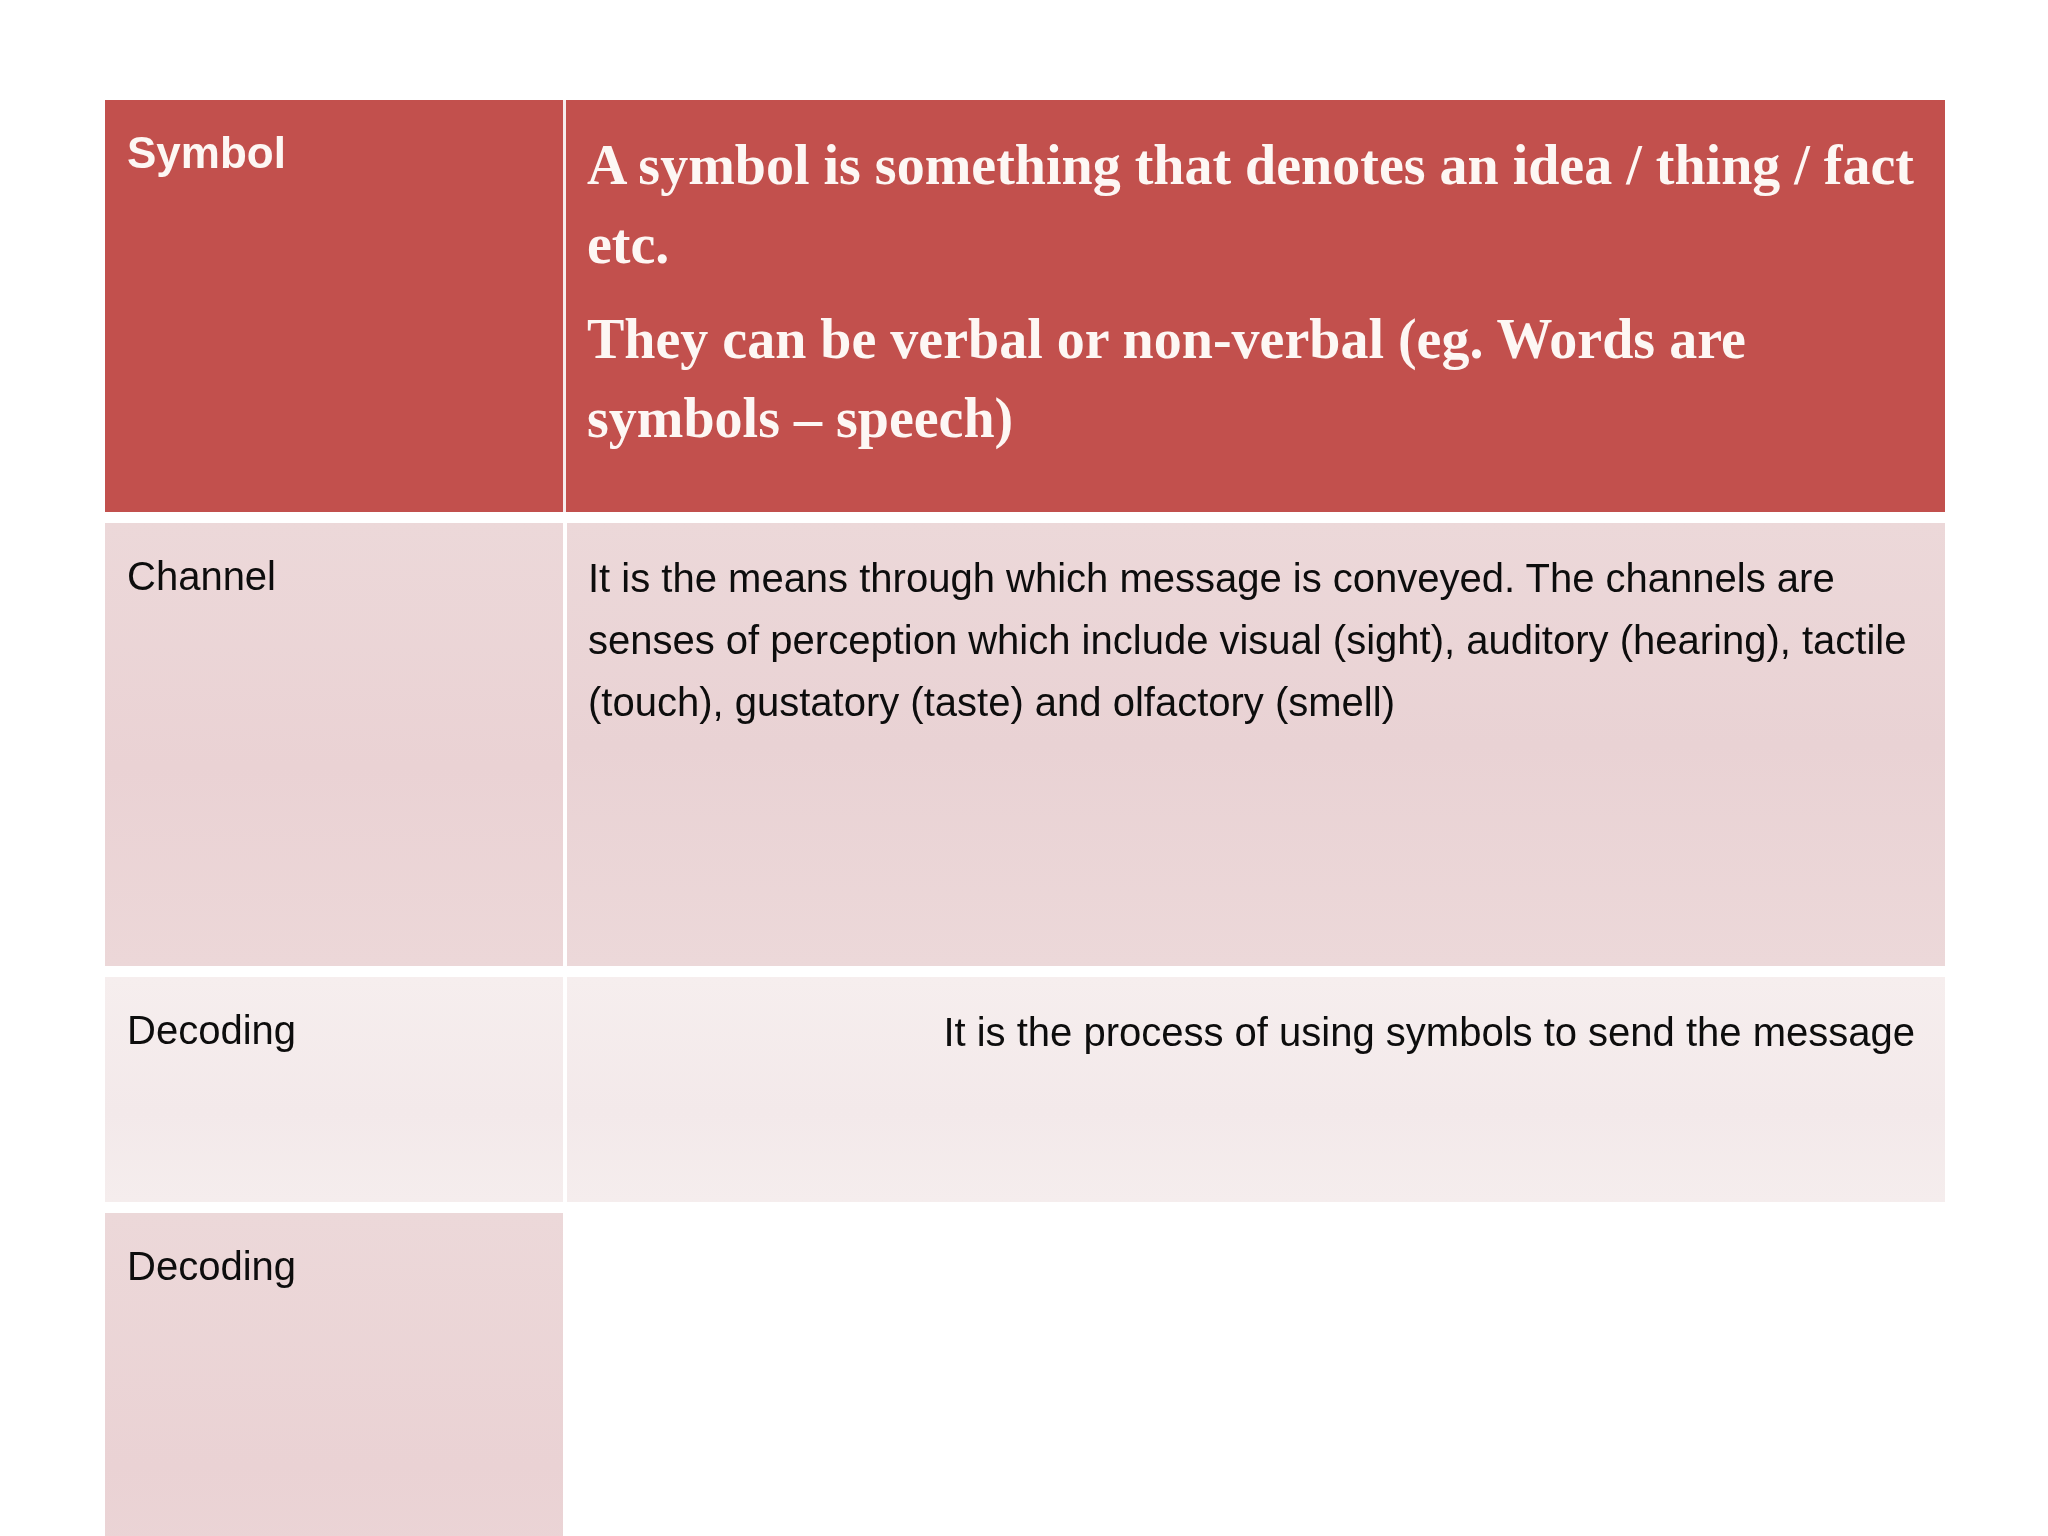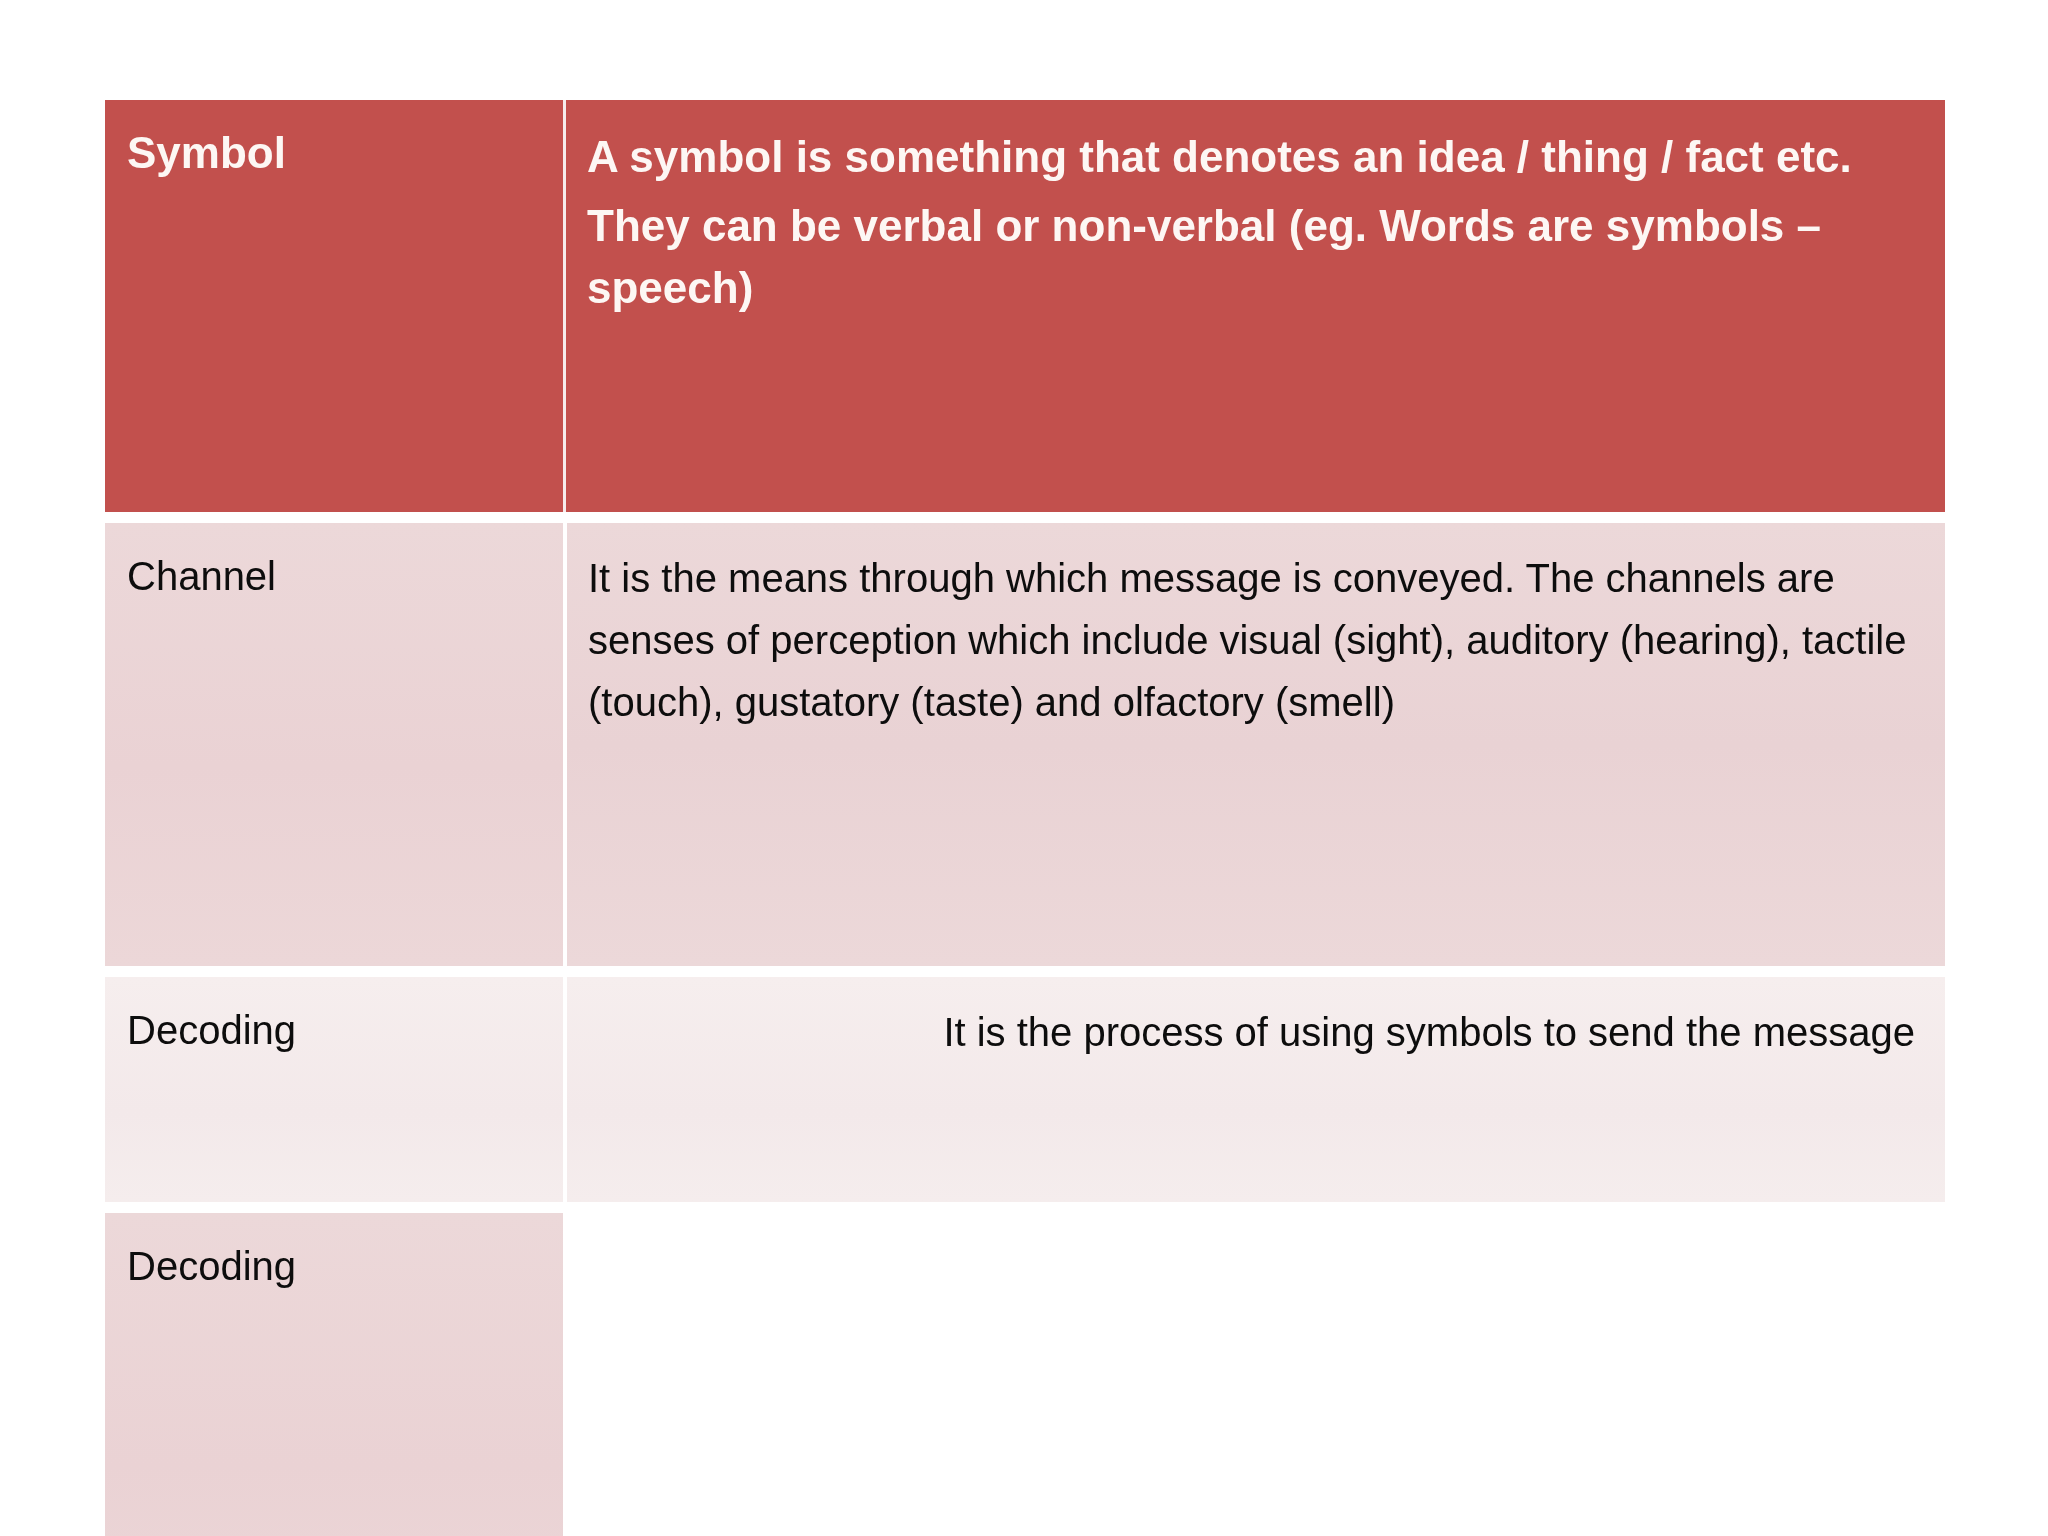--- a/index.html
+++ b/index.html
@@ -62,23 +62,24 @@
     font-weight: bold;
   }
   .row-head .cell-desc { border-left-color: #f6ecec; border-left-width: 3px; }
   .row-head { min-height: 412px; }
   .row-head .cell-term {
     font-size: 44px;
     line-height: 1.22;
     padding-top: 26px;
   }
   .row-head .cell-desc {
-    font-size: 44px;
+    font-size: 56px;
     line-height: 1.41;
     padding-top: 26px;
+    font-family: Liberation Serif, serif;
   }
 
   
   .row-body .cell-term {
     font-size: 40px;
     line-height: 1.25;
     color: #0d0d0d;
     font-weight: normal;
     padding-top: 28px;
   }
@@ -105,21 +106,21 @@
   .shade-b .cell-desc {
     background: linear-gradient(180deg,#f6eeee 0%, #f3e9ea 60%, #f5eded 100%);
     text-align: right;
   }
 
   .row-channel  { min-height: 443px; }
   .row-encoding { min-height: 225px; }
   .row-decoding { min-height: 245px; }
 
   .para { margin: 0; }
-  .para + .para { margin-top: 7px; }
+  .para + .para { margin-top: 16px; }
 </style>
 </head>
 <body>
 
 <div class="slide">
 
   <div class="table">
 
     <div class="row row-head row-symbol">
       <div class="cell-term">

